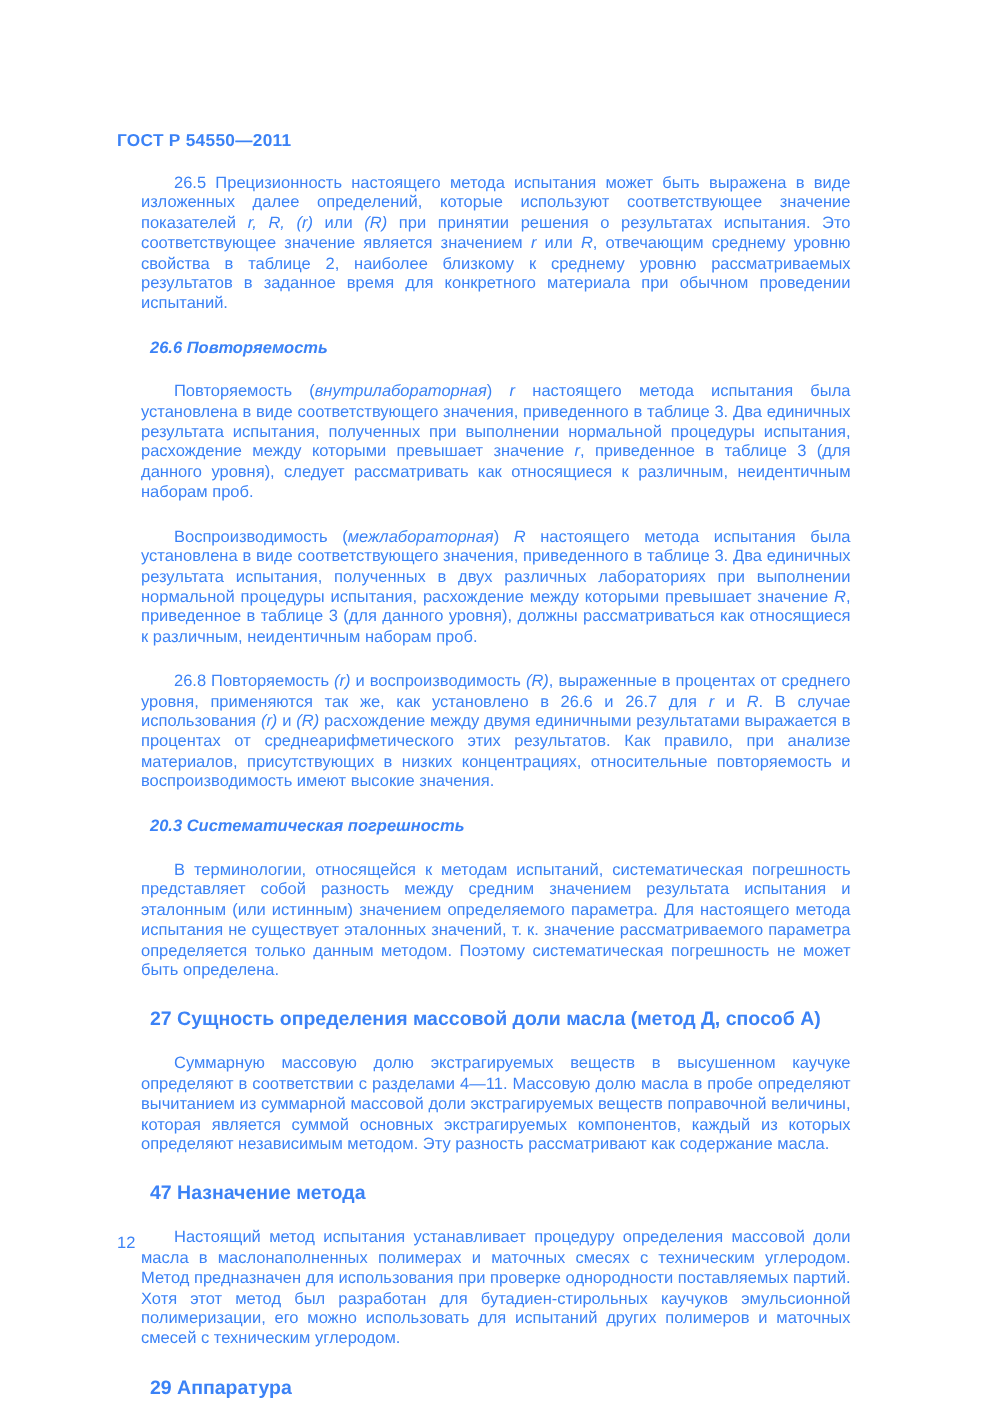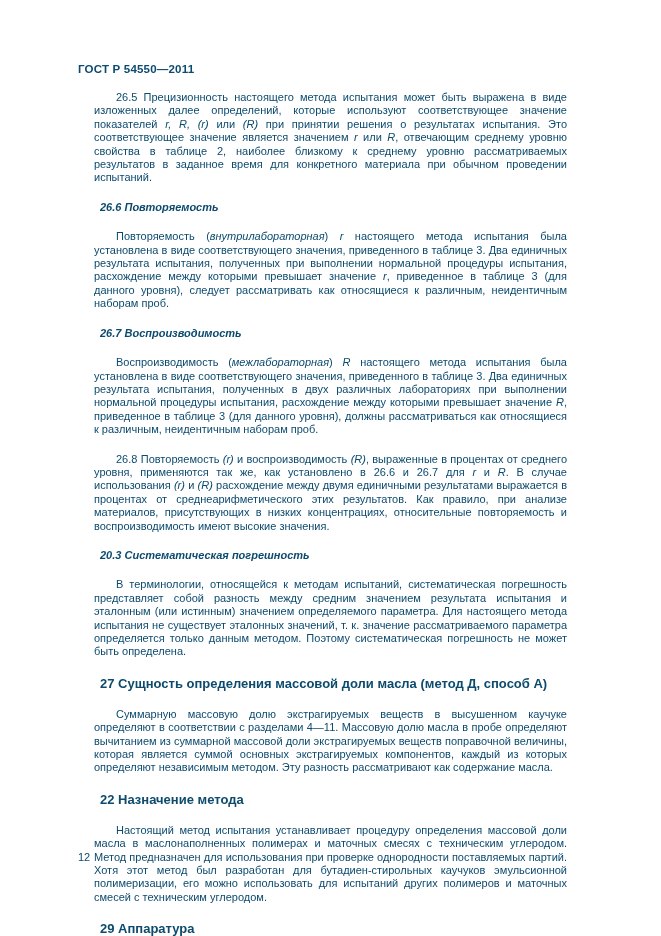--- a/index.html
+++ b/index.html
@@ -5,25 +5,25 @@
   html, body {
     margin: 0;
     padding: 0;
     background: #ffffff;
   }
   .page {
     position: relative;
     width: 661px;
     height: 936px;
     background: #ffffff;
-    color: #0c4a6e;
+    color: #3b82f6;
     font-family: "Liberation Sans", sans-serif;
     overflow: hidden;
     box-sizing: border-box;
-    padding: 63px 78px 0 78px;
+    padding: 88px 78px 0 78px;
   }
   .doc-header {
     font-size: 11.5px;
     font-weight: bold;
     letter-spacing: 0.2px;
     margin: 0 0 13px 0;
   }
   .body-text {
     width: 505px;
   }
@@ -46,49 +46,48 @@
     margin: 17px 0 14px 0;
     font-size: 13px;
     line-height: 16px;
     font-weight: bold;
     text-indent: 22px;
   }
   .para i { font-style: italic; }
   .page-number {
     position: absolute;
     left: 78px;
-    top: 851px;
+    top: 823px;
     font-size: 11px;
   }
 </style>
 </head>
 <body>
 
 <div class="page">
 
   <div class="doc-header">ГОСТ Р 54550—2011</div>
 
   <div class="body-text">
 
     <p class="para">26.5  Прецизионность настоящего метода испытания может быть выражена в виде изложенных далее определений, которые используют соответствующее значение показателей <i>r, R, (r)</i> или <i>(R)</i> при принятии решения о результатах испытания. Это соответствующее значение является значением <i>r</i> или <i>R</i>, отвечающим среднему уровню свойства в таблице 2, наиболее близкому к среднему уровню рассматриваемых результатов в заданное время для конкретного материала при обычном проведении испытаний.</p>
 
     <h4 class="subheading">26.6  Повторяемость</h4>
     <p class="para">Повторяемость (<i>внутрилабораторная</i>) <i>r</i> настоящего метода испытания была установлена в виде соответствующего значения, приведенного в таблице 3. Два единичных результата испытания, полученных при выполнении нормальной процедуры испытания, расхождение между которыми превышает значение <i>r</i>, приведенное в таблице 3 (для данного уровня), следует рассматривать как относящиеся к различным, неидентичным наборам проб.</p>
 
-    <h4 class="subheading">26.7  Воспроизводимость</h4>
     <p class="para">Воспроизводимость (<i>межлабораторная</i>) <i>R</i> настоящего метода испытания была установлена в виде соответствующего значения, приведенного в таблице 3. Два единичных результата испытания, полученных в двух различных лабораториях при выполнении нормальной процедуры испытания, расхождение между которыми превышает значение <i>R</i>, приведенное в таблице 3 (для данного уровня), должны рассматриваться как относящиеся к различным, неидентичным наборам проб.</p>
     <p class="para">26.8  Повторяемость <i>(r)</i> и воспроизводимость <i>(R)</i>, выраженные в процентах от среднего уровня, применяются так же, как установлено в 26.6 и 26.7 для <i>r</i> и <i>R</i>. В случае использования <i>(r)</i> и <i>(R)</i> расхождение между двумя единичными результатами выражается в процентах от среднеарифметического этих результатов. Как правило, при анализе материалов, присутствующих в низких концентрациях, относительные повторяемость и воспроизводимость имеют высокие значения.</p>
 
     <h4 class="subheading">20.3  Систематическая погрешность</h4>
     <p class="para">В терминологии, относящейся к методам испытаний, систематическая погрешность представляет собой разность между средним значением результата испытания и эталонным (или истинным) значением определяемого параметра. Для настоящего метода испытания не существует эталонных значений, т. к. значение рассматриваемого параметра определяется только данным методом. Поэтому систематическая погрешность не может быть определена.</p>
 
     <h2 class="heading">27  Сущность определения массовой доли масла (метод Д, способ А)</h2>
     <p class="para">Суммарную массовую долю экстрагируемых веществ в высушенном каучуке определяют в соответствии с разделами 4—11. Массовую долю масла в пробе определяют вычитанием из суммарной массовой доли экстрагируемых веществ поправочной величины, которая является суммой основных экстрагируемых компонентов, каждый из которых определяют независимым методом. Эту разность рассматривают как содержание масла.</p>
 
-    <h2 class="heading">22  Назначение метода</h2>
+    <h2 class="heading">47  Назначение метода</h2>
     <p class="para">Настоящий метод испытания устанавливает процедуру определения массовой доли масла в маслонаполненных полимерах и маточных смесях с техническим углеродом. Метод предназначен для использования при проверке однородности поставляемых партий. Хотя этот метод был разработан для бутадиен-стирольных каучуков эмульсионной полимеризации, его можно использовать для испытаний других полимеров и маточных смесей с техническим углеродом.</p>
 
     <h2 class="heading">29  Аппаратура</h2>
     <p class="para">Аппаратура в соответствии с разделом 6.</p>
 
     <p class="para">Реактивы в соответствии с разделом 7.</p>
 
   </div>
 
   <div class="page-number">12</div>

